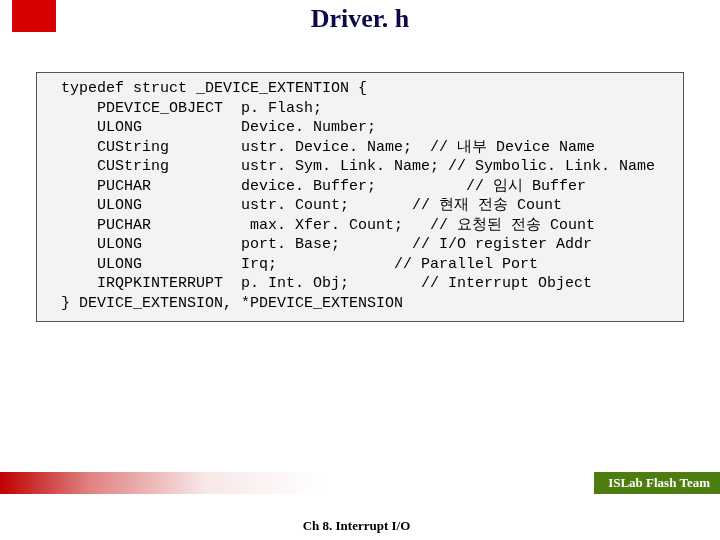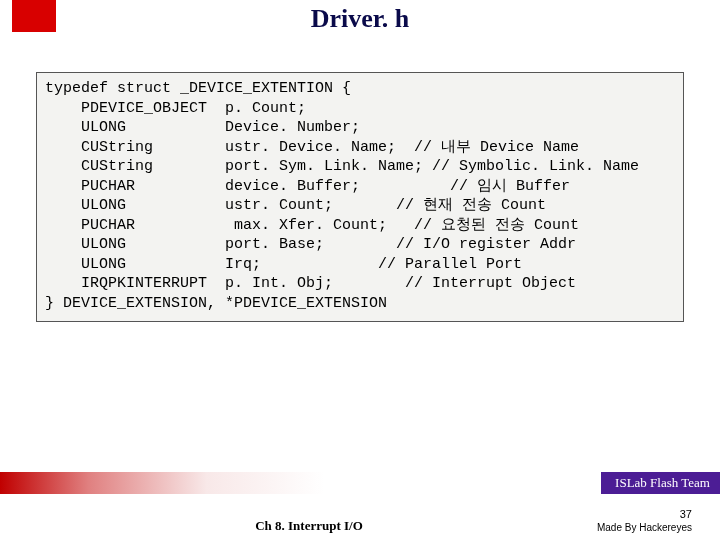--- a/index.html
+++ b/index.html
@@ -24,37 +24,37 @@
     font-size: 26px;
     font-weight: bold;
     color: #0a0a4a;
     margin-top: 4px;
     font-family: "Times New Roman", serif;
   }
   .code-box {
     margin: 38px 36px 0 36px;
     border: 1px solid #555;
     background: #f3f3f1;
-    padding: 6px 8px 8px 8px;
+    padding: 6px 8px 8px 24px;
   }
   .code {
     font-family: "Courier New", monospace;
     font-size: 15px;
     line-height: 1.3;
     white-space: pre;
     color: #000;
   }
   .team-bar {
     position: absolute;
     right: 0;
     bottom: 46px;
-    background: #4c1d95;
+    background: #4d7c0f;
     color: #fff;
     font-size: 13px;
-    font-weight: normal;
+    font-weight: bold;
     padding: 3px 10px 3px 14px;
     font-family: "Times New Roman", serif;
   }
   .gradient-bar {
     position: absolute;
     left: 0;
     bottom: 46px;
     height: 22px;
     width: 590px;
     background: linear-gradient(to right, #c00000 0%, #e08080 15%, #f8e8e8 35%, #fff 55%);
@@ -91,35 +91,31 @@
 </style>
 </head>
 <body>
 
 <div class="red-block"></div>
 
 <div class="title">Driver. h</div>
 
 <div class="code-box">
 <div class="code">typedef struct _DEVICE_EXTENTION {</div>
-<div class="code">    PDEVICE_OBJECT  p. Count;</div>
+<div class="code">    PDEVICE_OBJECT  p. Flash;</div>
 <div class="code">    ULONG           Device. Number;</div>
 <div class="code">    CUString        ustr. Device. Name;  // 내부 Device Name</div>
-<div class="code">    CUString        port. Sym. Link. Name; // Symbolic. Link. Name</div>
+<div class="code">    CUString        ustr. Sym. Link. Name; // Symbolic. Link. Name</div>
 <div class="code">    PUCHAR          device. Buffer;          // 임시 Buffer</div>
 <div class="code">    ULONG           ustr. Count;       // 현재 전송 Count</div>
 <div class="code">    PUCHAR           max. Xfer. Count;   // 요청된 전송 Count</div>
 <div class="code">    ULONG           port. Base;        // I/O register Addr</div>
 <div class="code">    ULONG           Irq;             // Parallel Port</div>
 <div class="code">    IRQPKINTERRUPT  p. Int. Obj;        // Interrupt Object</div>
 <div class="code">} DEVICE_EXTENSION, *PDEVICE_EXTENSION</div>
 </div>
 
 <div class="gradient-bar"></div>
 <div class="team-bar">ISLab Flash Team</div>
 
 <div class="footer">
   <div class="chapter">Ch 8. Interrupt I/O</div>
-  <div class="page-info">
-    <div class="page-num">37</div>
-    <div>Made By Hackereyes</div>
-  </div>
 </div>
 
 </body></html>

